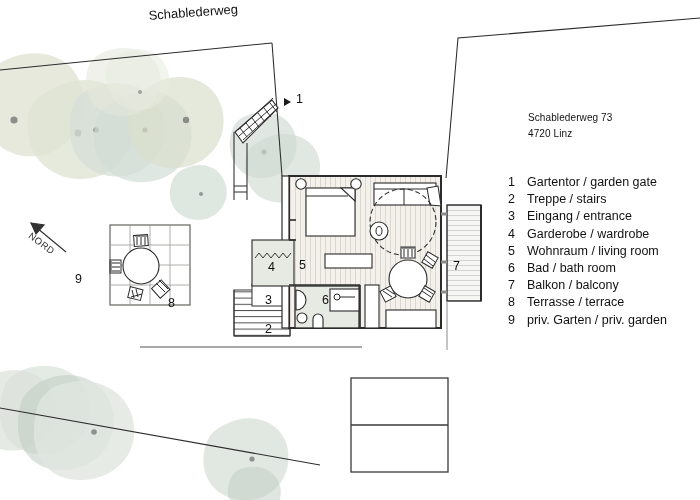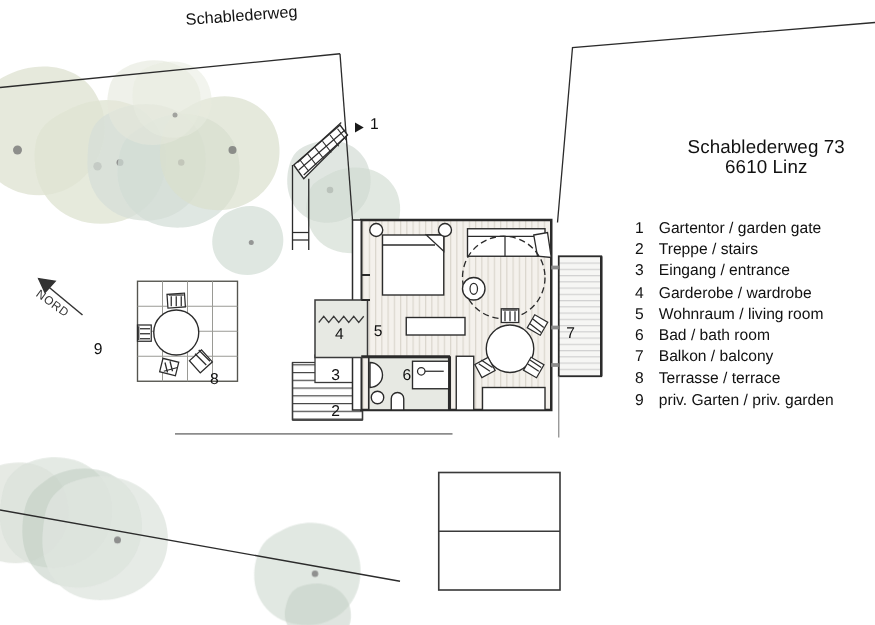--- a/index.html
+++ b/index.html
@@ -22,26 +22,25 @@
     left: 0; top: 0;
     width: 700px; height: 500px;
   }
   
   .info-panel {
     position: absolute;
     left: 528px; top: 110px;
     width: 170px;
   }
   .address {
-    font-size: 15px;
+    font-size: 10px;
     line-height: 16px;
     letter-spacing: 0.1px;
     color: #111;
     white-space: nowrap;
-    text-align: center;
   }
   .legend {
     position: absolute;
     left: 508px; top: 174px;
     width: 195px;
   }
   .legend-row {
     display: flex;
     font-size: 12.5px;
     line-height: 17.2px;
@@ -403,21 +402,21 @@
       <line x1="351" y1="425" x2="448" y2="425" stroke="#3a3a3a" stroke-width="1.3"></line>
     </g>
   </svg>
 
   <div class="street-label">Schablederweg</div>
 
   <div class="north-label">NORD</div>
 
   <div class="info-panel">
     <div class="address">Schablederweg 73</div>
-    <div class="address">6610 Linz</div>
+    <div class="address">4720 Linz</div>
   </div>
 
   <div class="legend">
     <div class="legend-row">
       <span class="legend-num">1</span>
       <span class="legend-label">Gartentor / garden gate</span>
     </div>
     <div class="legend-row">
       <span class="legend-num">2</span>
       <span class="legend-label">Treppe / stairs</span>

